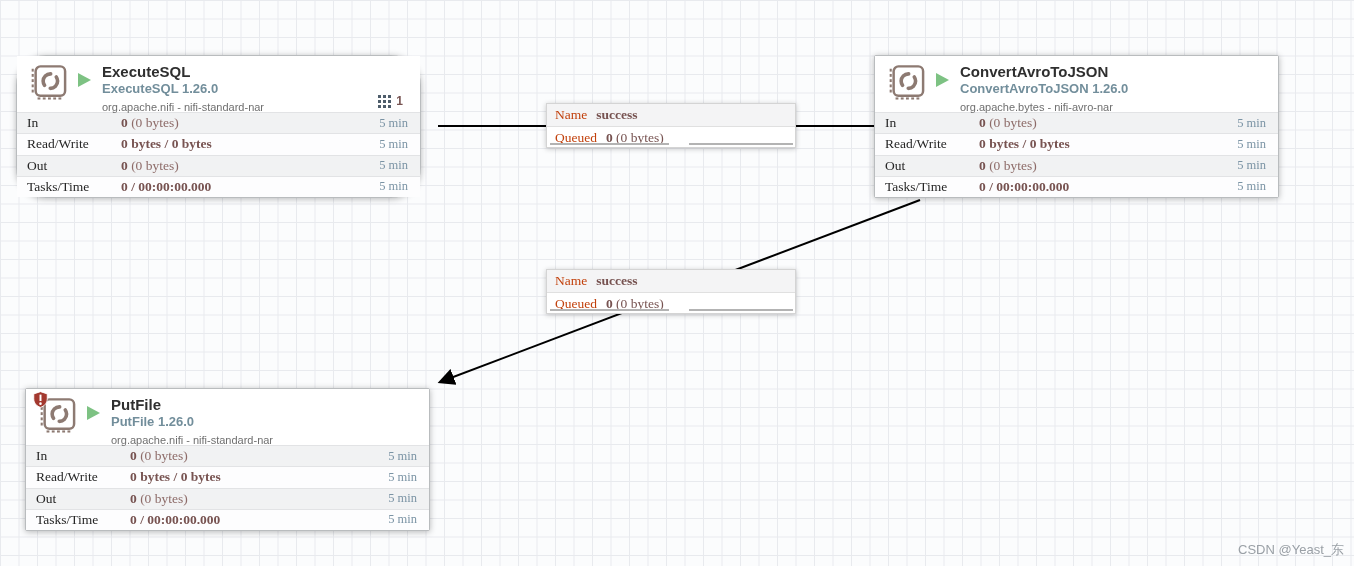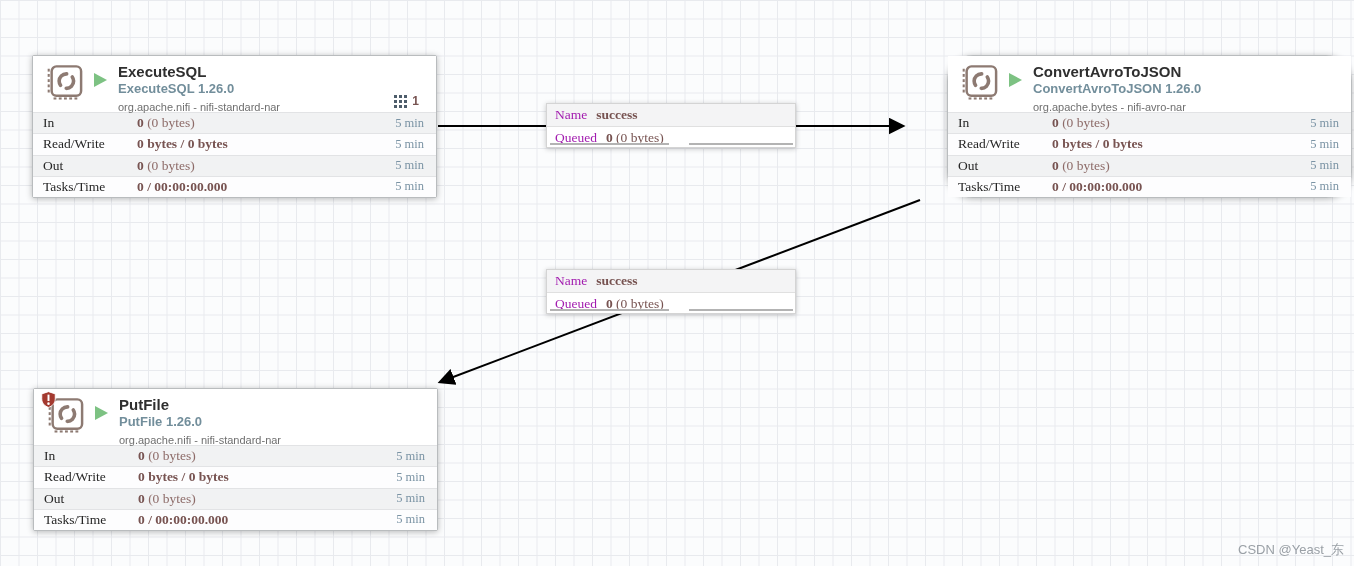--- a/index.html
+++ b/index.html
@@ -45,21 +45,21 @@
   .stime{color:#7a93a4;font-size:12.5px;text-align:center;}
   
   .conn-label{
     position:absolute;width:250px;height:45px;z-index:3;
     background:#fff;border:1px solid #d4d4d4;
     box-shadow:0 1px 5px rgba(0,0,0,.22);
     font-family:"Liberation Serif",serif;font-size:13.5px;box-sizing:border-box;
   }
   .conn-row{height:22px;display:flex;align-items:center;padding:0 8px;gap:9px;}
   .conn-row.name{background:#f4f4f5;border-bottom:1px solid #e0e0e0;}
-  .conn-key{color:#a21caf;}
+  .conn-key{color:#c2410c;}
   .conn-val{color:#775351;font-weight:bold;}
   .conn-val .light{font-weight:normal;}
   .qbar{position:absolute;height:2px;background:#b3b3b3;bottom:2px;}
   .qbar.b1{left:3px;width:119px;}
   .qbar.b2{left:142px;width:104px;}
   
   .watermark{position:absolute;right:10px;bottom:7px;font-size:13px;color:#9aa0a6;z-index:4;}
 </style>
 </head>
 <body>
@@ -67,21 +67,21 @@
 <svg class="edges" width="1354" height="566">
   <defs>
     <marker id="arrow" viewBox="0 0 10 10" refX="8.5" refY="5" markerWidth="8.5" markerHeight="8.5" orient="auto-start-reverse">
       <path d="M 0 0 L 10 5 L 0 10 z" fill="#000"></path>
     </marker>
   </defs>
   <line x1="438" y1="126" x2="903" y2="126" stroke="#000" stroke-width="2" marker-end="url(#arrow)"></line>
   <line x1="920" y1="200" x2="440" y2="382" stroke="#000" stroke-width="2" marker-end="url(#arrow)"></line>
 </svg>
 
-<div class="processor" style="left:32px;top:55px;">
+<div class="processor" style="left:16px;top:55px;border-radius:30px;">
   <div class="proc-header">
     <span class="icon-wrap">
       <svg viewBox="0 0 40 40" width="38" height="38">
         <rect x="7" y="2.5" width="31" height="31" rx="5" fill="#ffffff" stroke="#8d7a72" stroke-width="2.6"></rect>
         <g fill="#8d7a72">
           <rect x="2.8" y="5" width="2.2" height="3"></rect>
             <rect x="2.8" y="10.5" width="2.2" height="3"></rect>
           <rect x="2.8" y="16" width="2.2" height="3"></rect>
             <rect x="2.8" y="21.5" width="2.2" height="3"></rect>
           <rect x="2.8" y="27" width="2.2" height="3"></rect>
@@ -134,21 +134,21 @@
     <span class="sval"><b>0</b> <span class="light">(0 bytes)</span></span>
     <span class="stime">5 min</span>
   </div>
   <div class="srow">
     <span class="slabel">Tasks/Time</span>
     <span class="sval"><b>0 / 00:00:00.000</b> <span class="light"></span></span>
     <span class="stime">5 min</span>
   </div>
 </div>
 
-<div class="processor" style="left:947px;top:55px;border-radius:26px;">
+<div class="processor" style="left:874px;top:55px;">
   <div class="proc-header">
     <span class="icon-wrap">
       <svg viewBox="0 0 40 40" width="38" height="38">
         <rect x="7" y="2.5" width="31" height="31" rx="5" fill="#ffffff" stroke="#8d7a72" stroke-width="2.6"></rect>
         <g fill="#8d7a72">
           <rect x="2.8" y="5" width="2.2" height="3"></rect>
             <rect x="2.8" y="10.5" width="2.2" height="3"></rect>
           <rect x="2.8" y="16" width="2.2" height="3"></rect>
             <rect x="2.8" y="21.5" width="2.2" height="3"></rect>
           <rect x="2.8" y="27" width="2.2" height="3"></rect>
@@ -185,21 +185,21 @@
     <span class="sval"><b>0</b> <span class="light">(0 bytes)</span></span>
     <span class="stime">5 min</span>
   </div>
   <div class="srow">
     <span class="slabel">Tasks/Time</span>
     <span class="sval"><b>0 / 00:00:00.000</b> <span class="light"></span></span>
     <span class="stime">5 min</span>
   </div>
 </div>
 
-<div class="processor" style="left:33px;top:388px;">
+<div class="processor" style="left:25px;top:388px;">
   <div class="proc-header">
     <span class="icon-wrap">
       <svg viewBox="0 0 40 40" width="38" height="38">
         <rect x="7" y="2.5" width="31" height="31" rx="5" fill="#ffffff" stroke="#8d7a72" stroke-width="2.6"></rect>
         <g fill="#8d7a72">
           <rect x="2.8" y="5" width="2.2" height="3"></rect>
             <rect x="2.8" y="10.5" width="2.2" height="3"></rect>
           <rect x="2.8" y="16" width="2.2" height="3"></rect>
             <rect x="2.8" y="21.5" width="2.2" height="3"></rect>
           <rect x="2.8" y="27" width="2.2" height="3"></rect>

